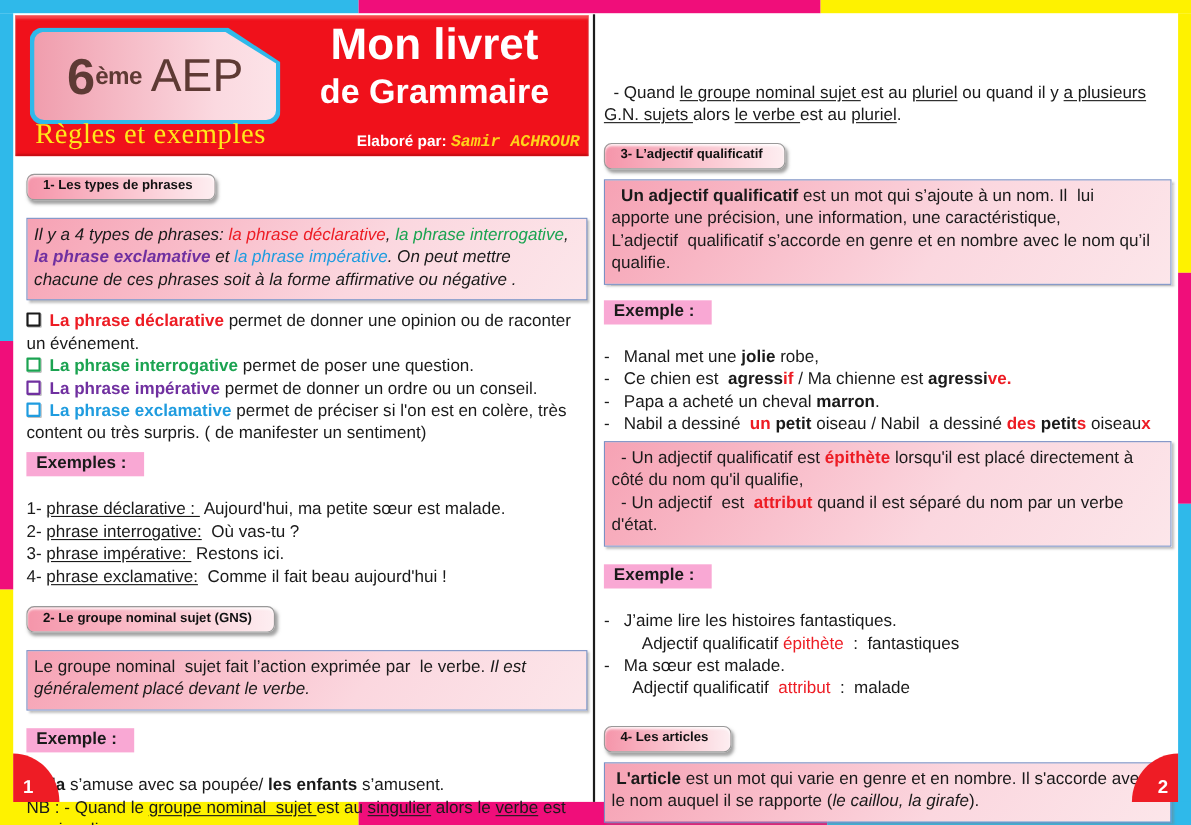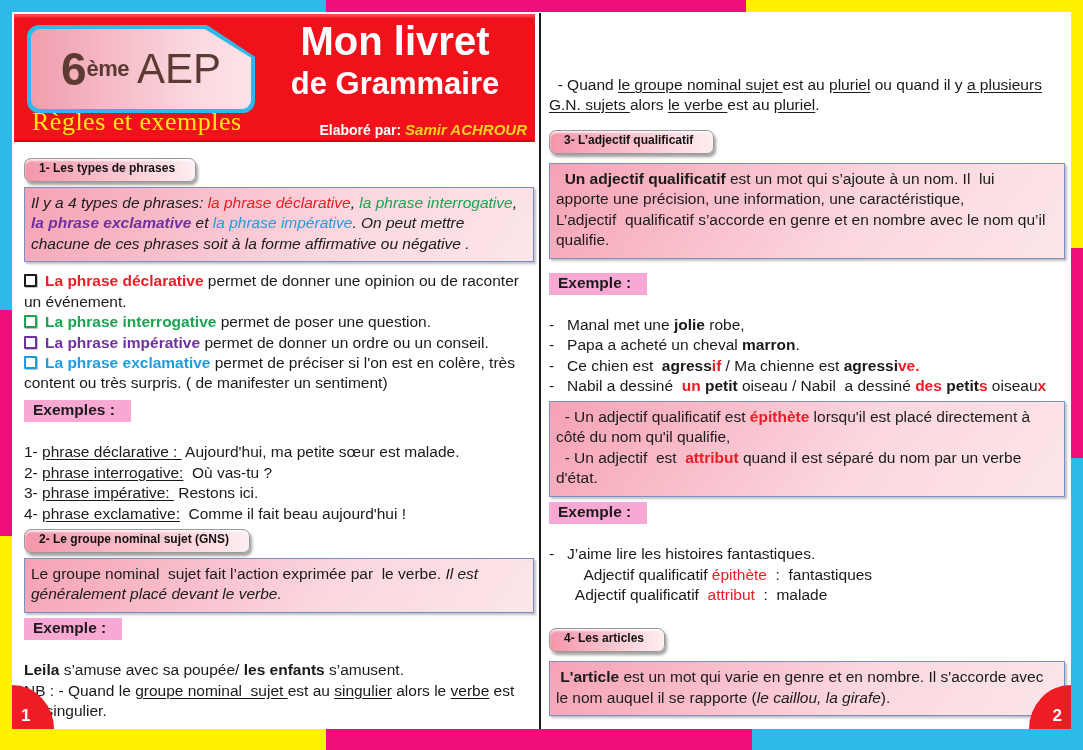--- a/index.html
+++ b/index.html
@@ -23,21 +23,21 @@
     display:flex;align-items:center;justify-content:center;color:#5e3a34;}
   .grade-num{font-size:46px;font-weight:bold;line-height:1;}
   .grade-sup{font-size:22px;font-weight:bold;vertical-align:18px;letter-spacing:-.5px;}
   .grade-rest{font-size:42px;font-weight:normal;line-height:1;margin-left:8px;}
   .hdr-subtitle{position:absolute;left:18px;bottom:5px;font-family:"Liberation Serif",serif;
     font-size:26px;color:#ffe81a;letter-spacing:.5px;}
   .hdr-title{position:absolute;right:6px;top:4px;width:268px;text-align:center;color:#fff;font-weight:bold;}
   .hdr-title-1{font-size:40px;line-height:1.15;}
   .hdr-title-2{font-size:31px;line-height:1.15;margin-top:2px;}
   .hdr-author{position:absolute;right:8px;bottom:4px;font-size:14px;color:#fff;font-weight:bold;}
-  .hdr-author .name{color:#ffd21a;font-style:italic;font-size:15px;}
+  .hdr-author .name{color:#ffd21a;font-style:italic;font-size:15px;font-family:Liberation Mono, monospace;}
   
   .col{position:absolute;font-size:15.5px;line-height:1.32;color:#1a1a1a;}
   .col-left{left:24px;top:152px;width:510px;}
   .col-right{left:549px;top:69px;width:516px;}
   
   .sec-btn{display:inline-block;padding:2px 20px 4px 14px;font-weight:bold;font-size:12px;color:#111;
     background:linear-gradient(to right,#f595aa,#fbccd5 62%,#fdeef1);
     border:1px solid #999;border-radius:7px;
     box-shadow:2px 3px 3px rgba(110,110,110,.65), inset 0 2px 2px rgba(255,255,255,.8);}
   
@@ -57,21 +57,21 @@
   .sqbox{display:inline-block;width:9px;height:9px;border:2px solid currentColor;margin-right:8px;
     transform:translateY(1px);border-radius:1px;box-shadow:1px 1px 0 rgba(0,0,0,.25);}
   .black{color:#1a1a1a;}
   
   .corner{position:absolute;width:42px;height:44px;background:#ee1c25;color:#fff;
     font-weight:bold;font-size:17px;}
   .corner-left{left:12px;bottom:21px;border-radius:0 100% 0 0;}
   .corner-left span{position:absolute;left:9px;bottom:3px;}
   .corner-right{right:12px;bottom:21px;border-radius:100% 0 0 0;}
   .corner-right span{position:absolute;right:9px;bottom:3px;}
-  .mt6{margin-top:6px;} .mt8{margin-top:5px;} .mt9{margin-top:9px;}
+  .mt6{margin-top:6px;} .mt8{margin-top:16px;} .mt9{margin-top:9px;}
   .mt14{margin-top:14px;} .mt23{margin-top:23px;} .mt4{margin-top:4px;}
   .mt2{margin-top:20px;}
 </style>
 </head>
 <body>
 
 <div class="canvas">
 
   <div class="strip" style="left:0;top:0;width:326px;height:12px;background:#2fb9ea;"></div>
   <div class="strip" style="left:326px;top:0;width:420px;height:12px;background:#f00e7a;"></div>
@@ -152,33 +152,34 @@
     <div class="sec-btn mt14">3- L’adjectif qualificatif</div>
 
     <div class="pink-box mt9"><span class="bold">  Un adjectif qualificatif </span><span>est un mot qui s’ajoute à un nom. Il  lui
 apporte une précision, une information, une caractéristique,
 L’adjectif  qualificatif s’accorde en genre et en nombre avec le nom qu’il qualifie.</span></div>
 
     <div class="ex-label mt14">Exemple  :</div>
 
     <div class="mt2">
       <div class="row"><span>-   Manal met une </span><span class="bold">jolie</span><span> robe,</span></div>
+      <div class="row"><span>-   Ce chien est  </span><span class="bold">agress</span><span class="red bold">if</span><span> / Ma chienne est </span><span class="bold">agressi</span><span class="red bold">ve.</span></div>
       <div class="row"><span>-   Papa a acheté un cheval </span><span class="bold">marron</span><span>.</span></div>
-      <div class="row"><span>-   Ce chien est  </span><span class="bold">agress</span><span class="red bold">if</span><span> / Ma chienne est </span><span class="bold">agressi</span><span class="red bold">ve.</span></div>
       <div class="row"><span>-   Nabil a dessiné  </span><span class="red bold">un </span><span class="bold">petit</span><span> oiseau / Nabil  a dessiné </span><span class="red bold">des </span><span class="bold">petit</span><span class="red bold">s</span><span> oiseau</span><span class="red bold">x</span></div>
     </div>
 
     <div class="pink-box mt4"><span>  - Un adjectif qualificatif est </span><span class="red bold">épithète</span><span> lorsqu'il est placé directement à côté du nom qu'il qualifie,
   - Un adjectif  est  </span><span class="red bold">attribut</span><span> quand il est séparé du nom par un verbe d'état.</span></div>
 
     <div class="ex-label mt8">Exemple  :</div>
 
     <div class="mt2">
       <div class="row"><span>-   J’aime lire les histoires fantastiques.</span></div>
       <div class="row"><span>        Adjectif qualificatif </span><span class="red">épithète</span><span>  :  fantastiques</span></div>
+      <div class="row"><span>-   Ma sœur est malade.</span></div>
       <div class="row"><span>      Adjectif qualificatif  </span><span class="red">attribut</span><span>  :  malade</span></div>
     </div>
 
     <div class="sec-btn mt23">4- Les articles</div>
 
     <div class="pink-box mt9"><span class="bold"> L'article </span><span>est un mot qui varie en genre et en nombre. Il s'accorde avec le nom auquel il se rapporte (</span><span class="italic">le caillou, la girafe</span><span>).</span></div>
   </div>
 
   <div class="corner corner-left">
     <span>1</span>

